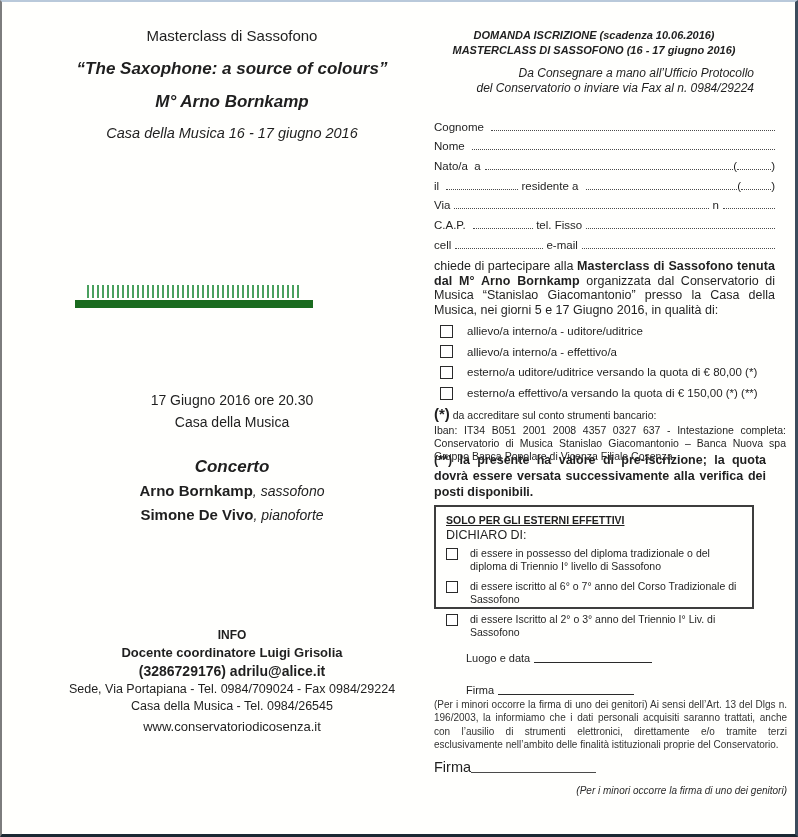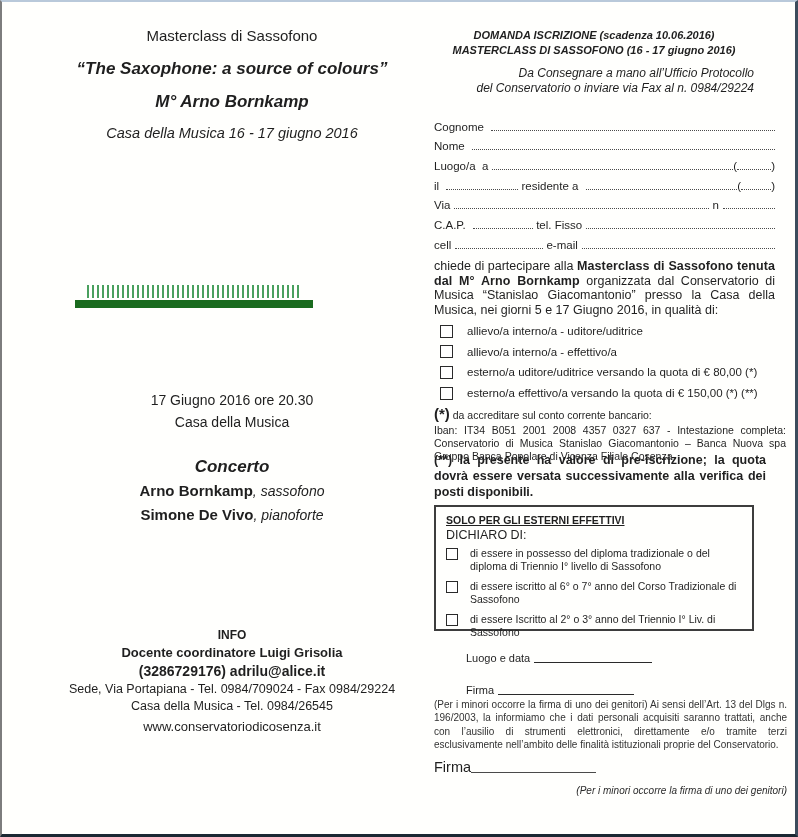--- a/index.html
+++ b/index.html
@@ -48,21 +48,21 @@
   .request{top:257px;left:0;width:341px;font-size:12.5px;line-height:14.6px;text-align:justify;}
   .request b{letter-spacing:.1px;}
   .options{top:319px;left:6px;width:345px;}
   .opt{display:flex;align-items:center;height:20.6px;font-size:11.5px;}
   .cb{width:11px;height:11px;border:1.4px solid #2a2a2a;background:#fff;margin-right:14px;flex:none;}
   .star-note{top:403px;left:0;width:352px;}
   .star-marker{font-size:15px;font-weight:bold;}
   .star-intro{font-size:10.5px;}
   .iban{font-size:10.5px;line-height:13px;text-align:justify;margin-top:1px;}
   .dstar{top:450px;left:0;width:332px;font-size:12.5px;font-weight:bold;line-height:16px;text-align:justify;}
-  .ext-box{top:503px;left:0;width:320px;height:126px;border:2px solid #3d3d3d;
+  .ext-box{top:503px;left:0;width:320px;height:104px;border:2px solid #3d3d3d;
     box-sizing:border-box;padding:6px 8px 6px 10px;}
   .eb-title{font-size:10.5px;font-weight:bold;text-decoration:underline;line-height:14px;}
   .eb-sub{font-size:12.5px;line-height:17px;margin-bottom:3px;}
   .eb-item{display:flex;align-items:flex-start;font-size:10.5px;line-height:12.5px;margin-bottom:8px;}
   .eb-item .cb{width:10px;height:10px;margin-right:12px;margin-top:1px;}
   .sig-row{display:flex;align-items:flex-end;font-size:11px;margin-left:32px;}
   .luogo{top:650px;left:0;width:186px;}
   .firma1{top:682px;left:0;width:168px;}
   .uline{flex:1;border-bottom:1.2px solid #2a2a2a;margin-bottom:1px;margin-left:4px;}
   .privacy{top:696px;left:0;width:353px;font-size:10px;line-height:13.3px;color:#333;text-align:justify;}
@@ -119,21 +119,21 @@
     <div class="abs fields">
       <div class="frow">
         <span class="flabel">Cognome </span>
         <span class="dots grow"></span>
       </div>
       <div class="frow">
         <span class="flabel">Nome </span>
         <span class="dots grow"></span>
       </div>
       <div class="frow">
-        <span class="flabel">Luogo/a  a</span>
+        <span class="flabel">Nato/a  a</span>
         <span class="dots grow"></span>
         <span>(</span>
         <span class="dots" style="width:34px"></span>
         <span>)</span>
       </div>
       <div class="frow">
         <span class="flabel">il </span>
         <span class="dots" style="width:72px"></span>
         <span class="flabel"> residente a </span>
         <span class="dots grow"></span>
@@ -179,21 +179,21 @@
         <span>esterno/a  uditore/uditrice versando la quota di € 80,00 (*)</span>
       </div>
       <div class="opt">
         <span class="cb"></span>
         <span>esterno/a  effettivo/a versando la quota di € 150,00 (*) (**)</span>
       </div>
     </div>
 
     <div class="abs star-note">
       <div>
-        <span class="star-marker">(*)</span><span class="star-intro"> da accreditare sul conto corrente bancario:</span>
+        <span class="star-marker">(*)</span><span class="star-intro"> da accreditare sul conto strumenti bancario:</span>
       </div>
       <div class="iban">Iban: IT34 B051 2001 2008 4357 0327 637 - Intestazione completa: Conservatorio di Musica Stanislao Giacomantonio – Banca Nuova spa Gruppo Banca Popolare di Vicenza Filiale Cosenza</div>
     </div>
 
     <div class="abs dstar">(**) la  presente  ha  valore  di  pre-iscrizione;  la  quota  dovrà essere  versata successivamente alla verifica dei posti disponibili.</div>
 
     <div class="abs ext-box">
       <div class="eb-title">SOLO PER GLI ESTERNI  EFFETTIVI</div>
       <div class="eb-sub">DICHIARO DI:</div>
       <div class="eb-item">

